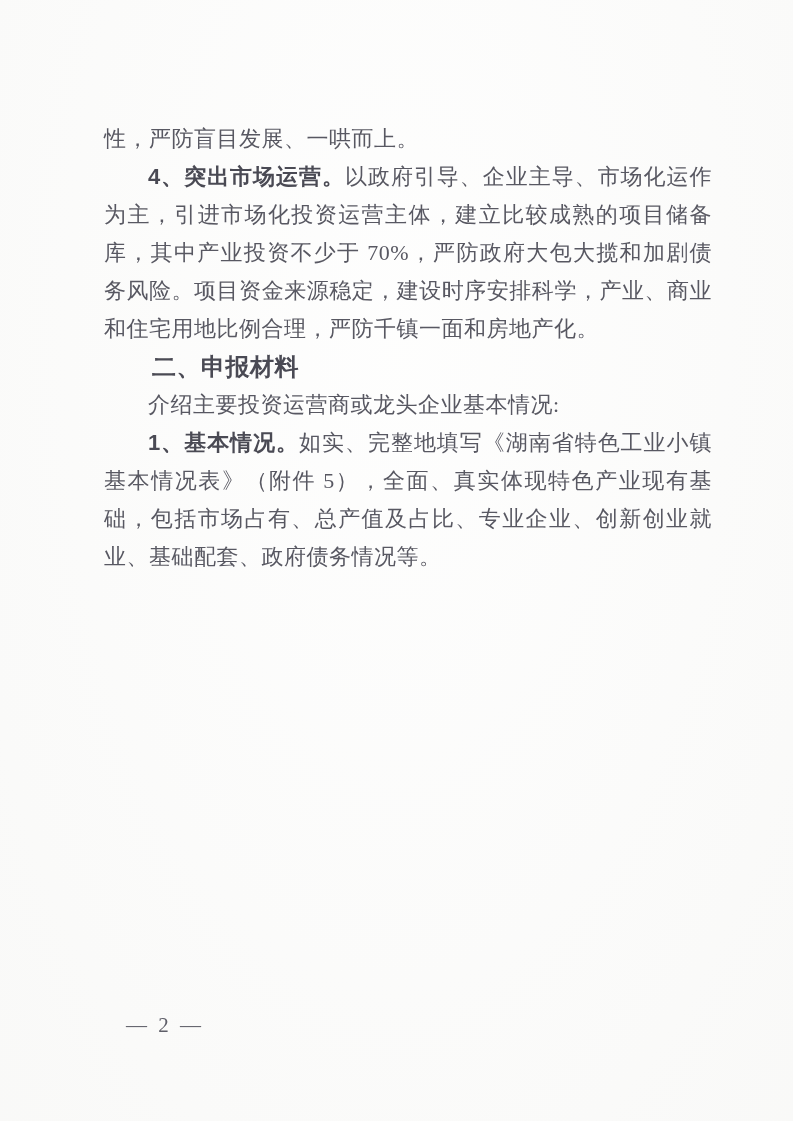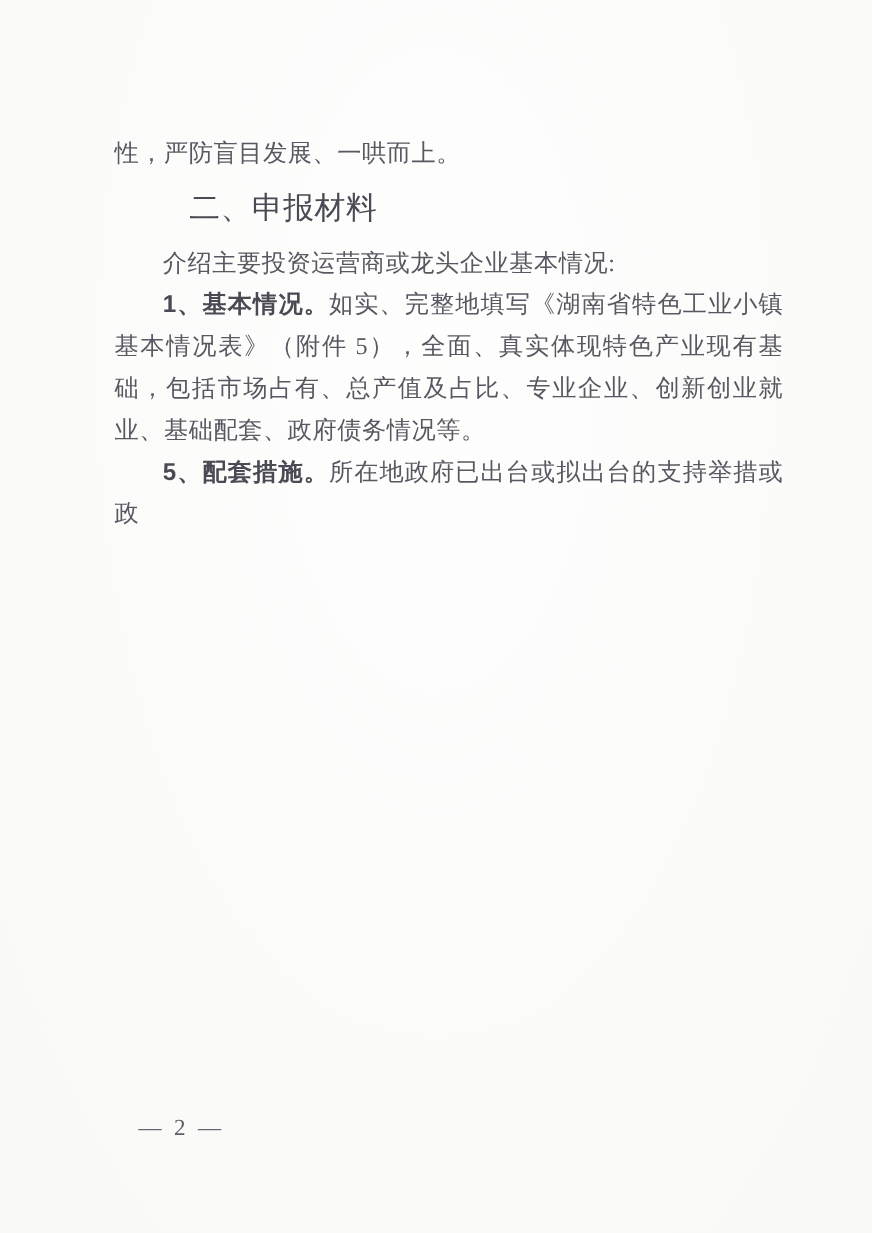--- a/index.html
+++ b/index.html
@@ -38,25 +38,25 @@
   }
   .para.indent {
     text-indent: 2em;
   }
   .lead {
     font-family: "Liberation Sans", "DejaVu Sans", sans-serif;
     font-weight: 700;
     color: #4a4a54;
   }
   .heading {
-    margin: 12px;
-    font-size: 28px;
+    margin: 0;
+    font-size: 24px;
     line-height: 38px;
     font-family: "Liberation Sans", "DejaVu Sans", sans-serif;
-    font-weight: 400;
+    font-weight: 700;
     color: #4a4a54;
     text-indent: 2em;
   }
   .page-number {
     position: absolute;
     left: 126px;
     top: 1006px;
     font-size: 21px;
     line-height: 38px;
     color: #5e5e68;
@@ -64,28 +64,28 @@
   }
 </style>
 </head>
 <body>
 
 <div class="page">
   <div class="content">
 
     <p class="para"><span>性，严防盲目发展、一哄而上。</span></p>
 
+    <p class="para indent"><span class="lead">4、突出市场运营。</span><span>以政府引导、企业主导、市场化运作为主，引进市场化投资运营主体，建立比较成熟的项目储备库，其中产业投资不少于 70%，严防政府大包大揽和加剧债务风险。项目资金来源稳定，建设时序安排科学，产业、商业和住宅用地比例合理，严防千镇一面和房地产化。</span></p>
 
     <h2 class="heading">二、申报材料</h2>
 
     <p class="para indent"><span>介绍主要投资运营商或龙头企业基本情况:</span></p>
 
     <p class="para indent"><span class="lead">1、基本情况。</span><span>如实、完整地填写《湖南省特色工业小镇基本情况表》（附件 5），全面、真实体现特色产业现有基础，包括市场占有、总产值及占比、专业企业、创新创业就业、基础配套、政府债务情况等。</span></p>
 
 
 
 
-    <p class="para indent"><span class="lead">5、配套措施。</span><span>所在地政府已出台或拟出台的支持举措或政</span></p>
 
   </div>
 
   <div class="page-number">— 2 —</div>
 </div>
 
 </body></html>

